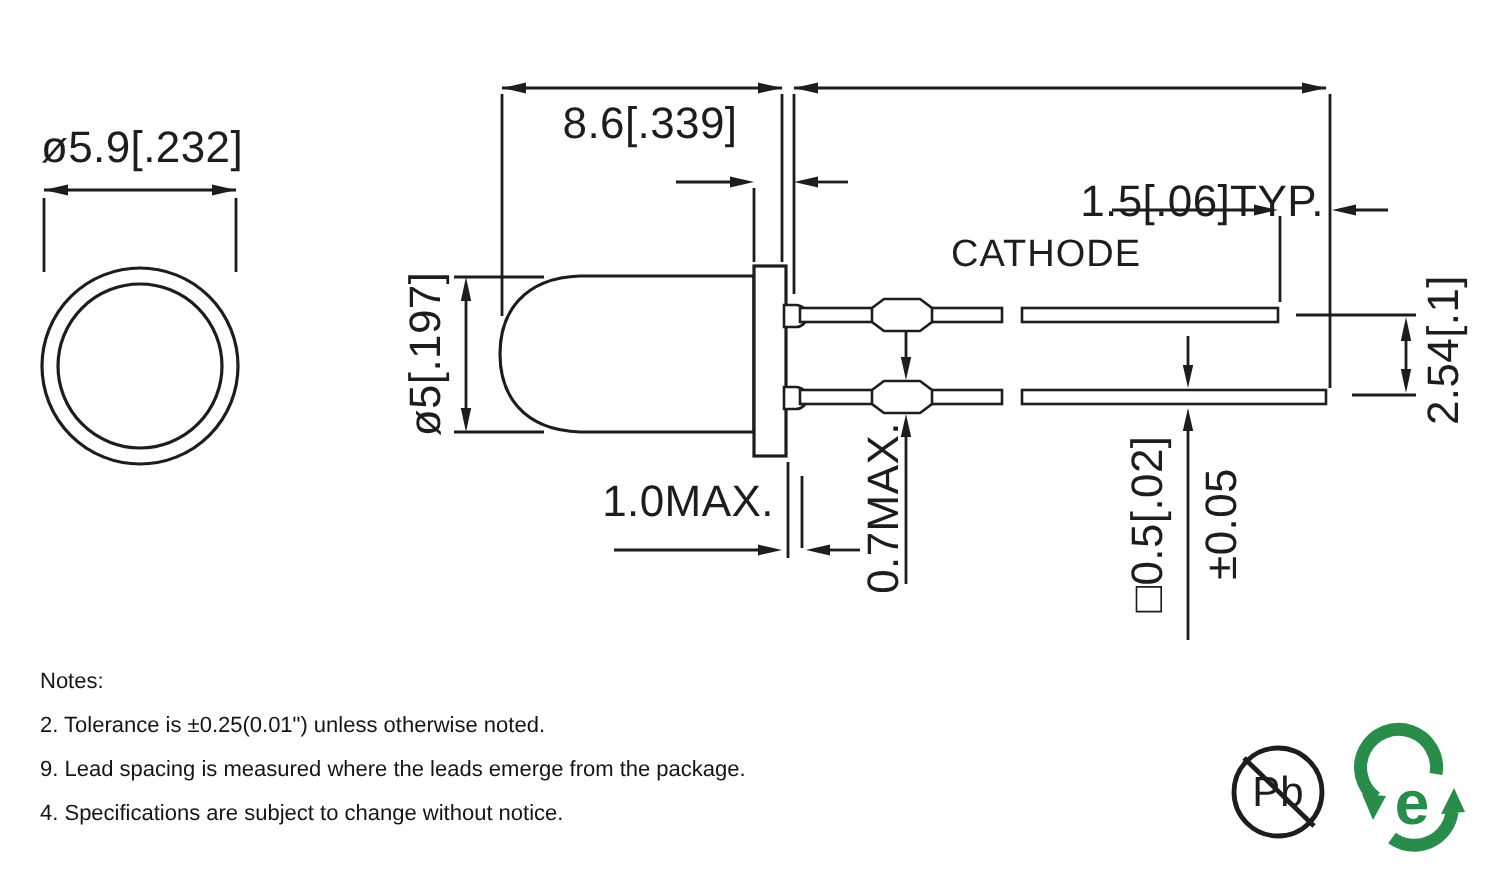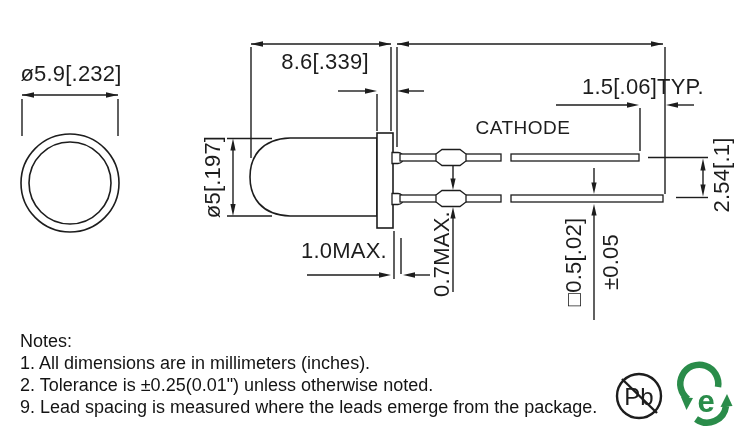--- a/index.html
+++ b/index.html
@@ -4,22 +4,22 @@
 <style>
   html,body{margin:0;padding:0;background:#fff;}
   #page{position:relative;width:750px;height:448px;background:#ffffff;overflow:hidden;
         font-family:"Liberation Sans",sans-serif;color:#1d1d1d;}
   svg{position:absolute;left:0;top:0;}
   .dlabel{position:absolute;transform:translate(-50%,-50%);white-space:nowrap;
           font-size:22px;color:#1d1d1d;letter-spacing:0.2px;}
   .rlabel{position:absolute;transform:translate(-50%,-50%) rotate(-90deg);white-space:nowrap;
           font-size:22px;color:#1d1d1d;letter-spacing:0.2px;}
   .cathode{font-size:19px;letter-spacing:0.5px;}
-  .notes{position:absolute;left:20px;top:330px;font-size:18px;line-height:22px;color:#141414;}
-  .pbtxt{position:absolute;transform:translate(-50%,-50%);font-size:24px;color:#1d1d1d;text-align:right;}
+  .notes{position:absolute;left:20px;top:330px;font-size:11px;line-height:22px;color:#141414;}
+  .pbtxt{position:absolute;transform:translate(-50%,-50%);font-size:21px;color:#1d1d1d;text-align:right;}
   .etxt{position:absolute;transform:translate(-50%,-50%);font-size:31px;font-weight:bold;color:#2a8c4a;}
 </style>
 </head>
 <body>
 
 <div id="page">
 
   <svg width="750" height="448" viewBox="0 0 750 448">
 
     <g fill="none" stroke="#1d1d1d" stroke-width="1.6">
@@ -132,32 +132,32 @@
       <path d="M 696,419 A 19,19 0 0 0 726,406"></path>
     </g>
     <g fill="#2a8c4a" stroke="none">
       <polygon points="681,397 693,398 686.5,410"></polygon>
       <polygon points="720.5,407 732.5,406 727,394"></polygon>
     </g>
   </svg>
 
   <span class="dlabel" style="left:71px;top:74px;">ø5.9[.232]</span>
   <span class="dlabel" style="left:325px;top:18px;margin-top:44px;">8.6[.339]</span>
-  <span class="dlabel" style="left:601px;top:87px;margin-left:42px;">1.5[.06]TYP.</span>
+  <span class="dlabel" style="left:601px;top:101px;">1.5[.06]TYP.</span>
   <span class="dlabel cathode" style="left:523px;top:128px;">CATHODE</span>
   <span class="rlabel" style="left:213px;top:177px;">ø5[.197]</span>
   <span class="rlabel" style="left:722px;top:175px;">2.54[.1]</span>
   <span class="dlabel" style="left:344px;top:251px;text-align:right;">1.0MAX.</span>
   <span class="rlabel" style="left:442px;top:254px;">0.7MAX.</span>
   <span class="rlabel" style="left:574px;top:262px;">□0.5[.02]</span>
   <span class="rlabel" style="left:611px;top:262px;">±0.05</span>
 
   <div class="notes">
     <div>Notes:</div>
-    <div>1. All dimensions are in millimeters (inches).</div>
     <div>2. Tolerance is ±0.25(0.01") unless otherwise noted.</div>
     <div>9. Lead spacing is measured where the leads emerge from the package.</div>
+    <div>4. Specifications are subject to change without notice.</div>
   </div>
 
   <span class="pbtxt" style="left:639px;top:397px;">Pb</span>
   <span class="etxt" style="left:706px;top:402px;">e</span>
 
 </div>
 
 </body></html>

